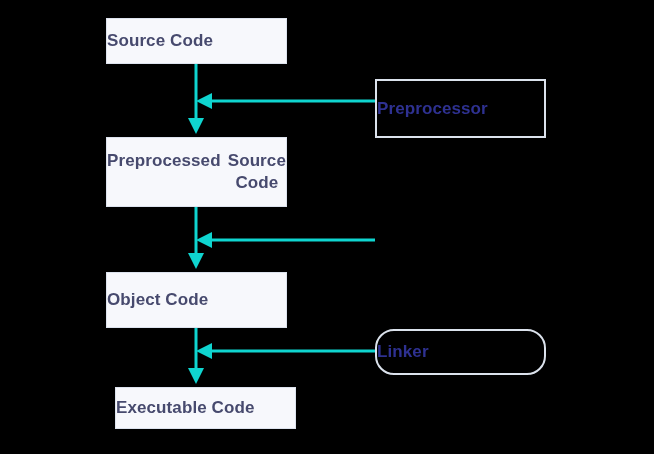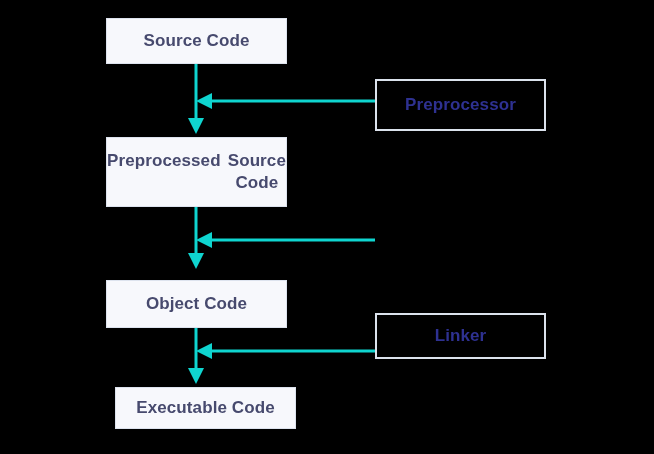--- a/index.html
+++ b/index.html
@@ -15,21 +15,21 @@
     overflow: hidden;
     font-family: "Liberation Sans", sans-serif;
   }
 
   
   .node {
     position: absolute;
     box-sizing: border-box;
     display: flex;
     align-items: center;
-    justify-content: center;
+    justify-content: flex-start;
     text-align: center;
     line-height: 1.28;
     user-select: none;
   }
 
   .node.stage {
     background: #f7f8fc;
     border: 1px solid #dde3ee;
     color: #474a6e;
     font-size: 17px;
@@ -101,30 +101,30 @@
     <span>Source Code</span>
   </div>
 
   <div class="node stage" style="left:106px; top:137px; width:181px; height:70px;">
     <span class="label-lines">
       <span>Preprocessed</span>
       <span>Source Code</span>
     </span>
   </div>
 
-  <div class="node stage" style="left:106px; top:272px; width:181px; height:48px;margin-top:8px;">
+  <div class="node stage" style="left:106px; top:272px; width:181px; height:56px;">
     <span>Object Code</span>
   </div>
 
   <div class="node stage" style="left:106px; top:387px; width:181px; height:42px;margin-left:9px;">
     <span>Executable Code</span>
   </div>
 
-  <div class="node tool" style="left:375px; top:79px; width:171px; height:52px;">
+  <div class="node tool" style="left:375px; top:79px; width:171px; height:59px;">
     <span>Preprocessor</span>
   </div>
 
 
-  <div class="node tool" style="left:375px; top:313px; width:171px; height:46px;">
+  <div class="node tool" style="left:375px; top:329px; width:171px; height:46px;border-radius:19px;">
     <span>Linker</span>
   </div>
 
 </div>
 
 </body></html>

